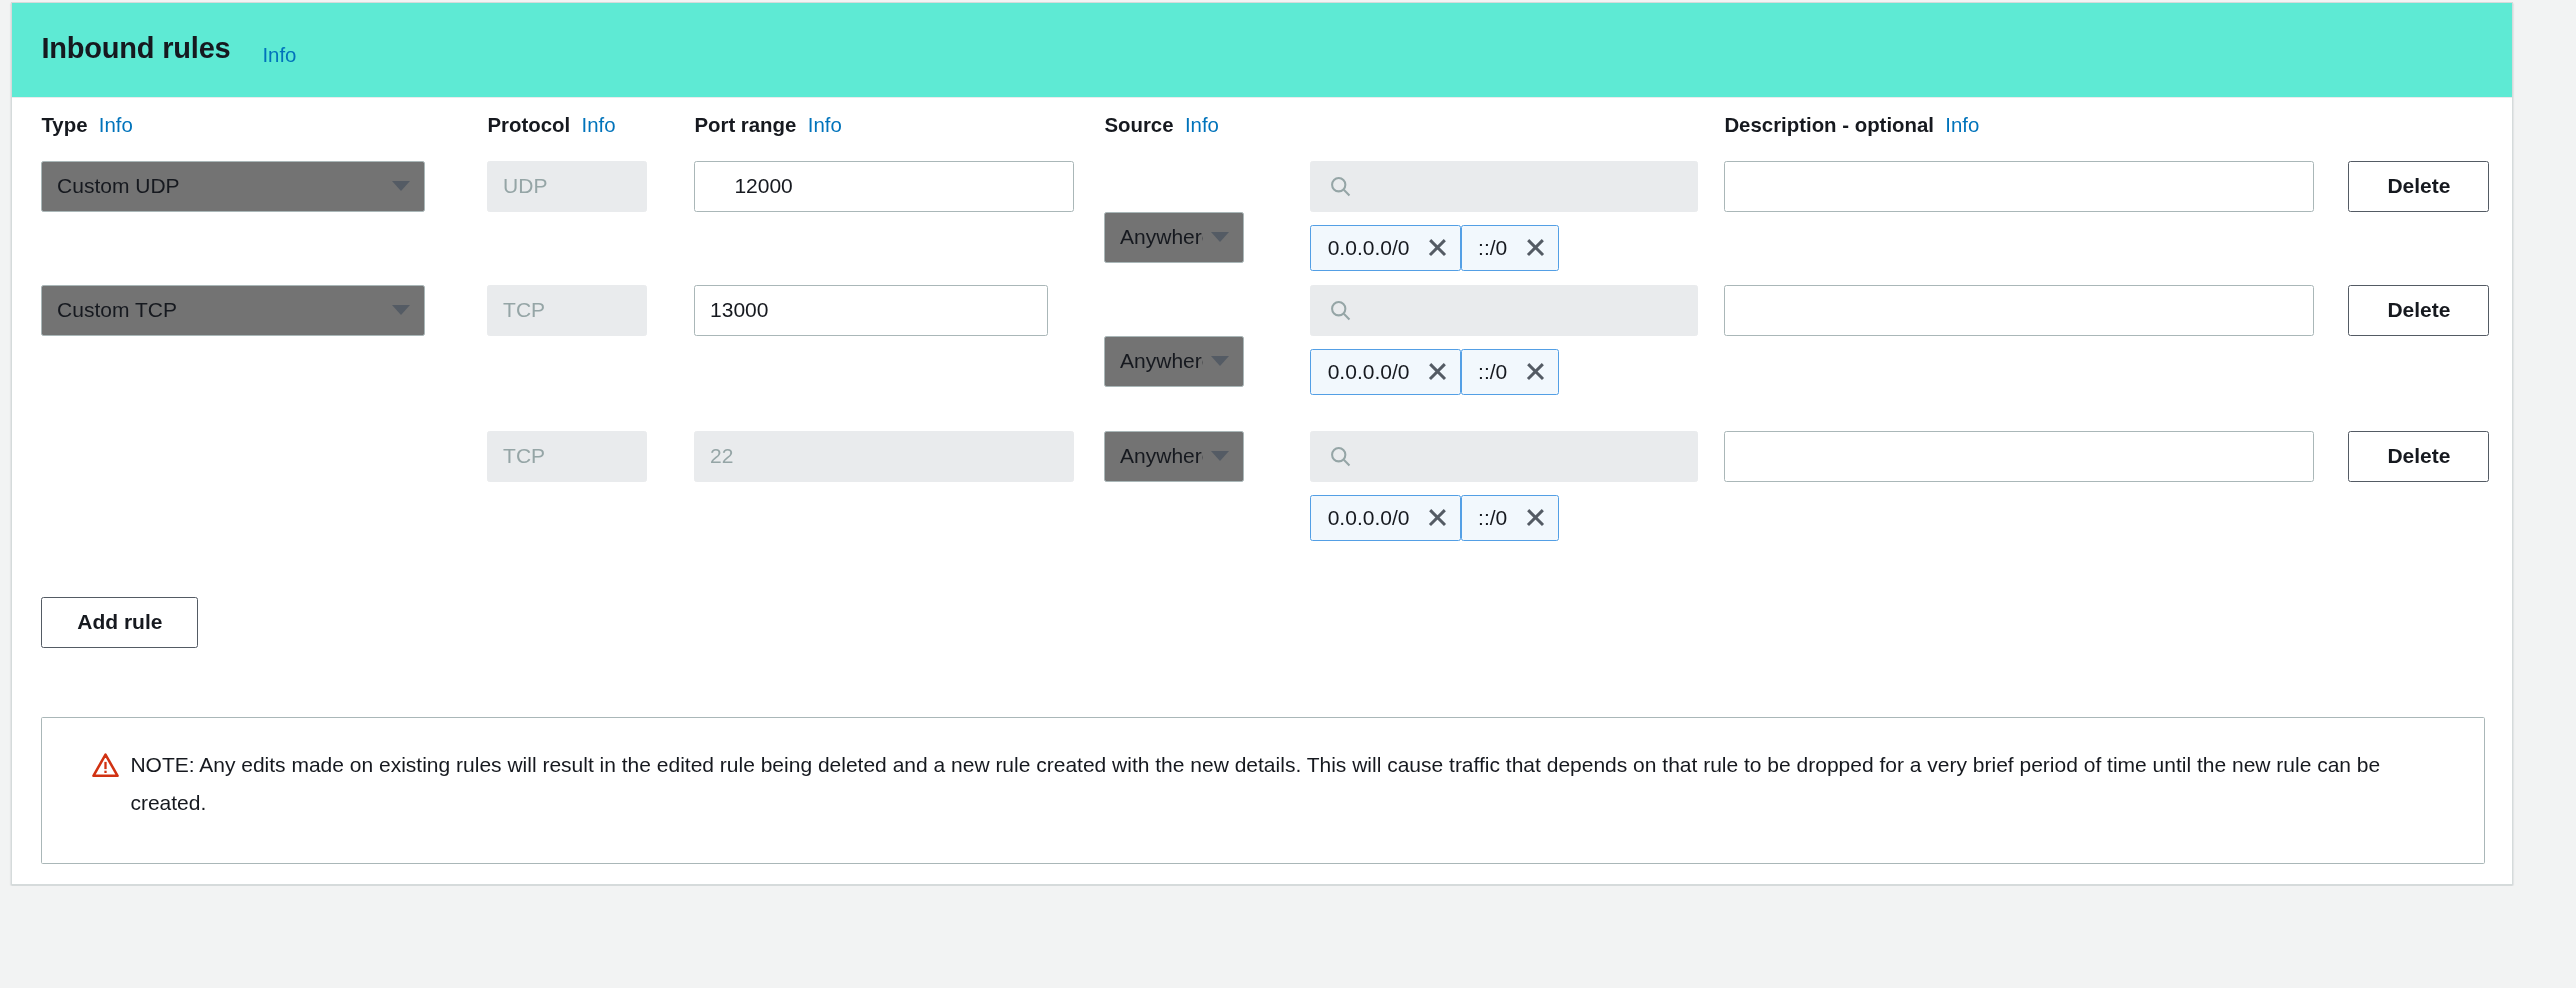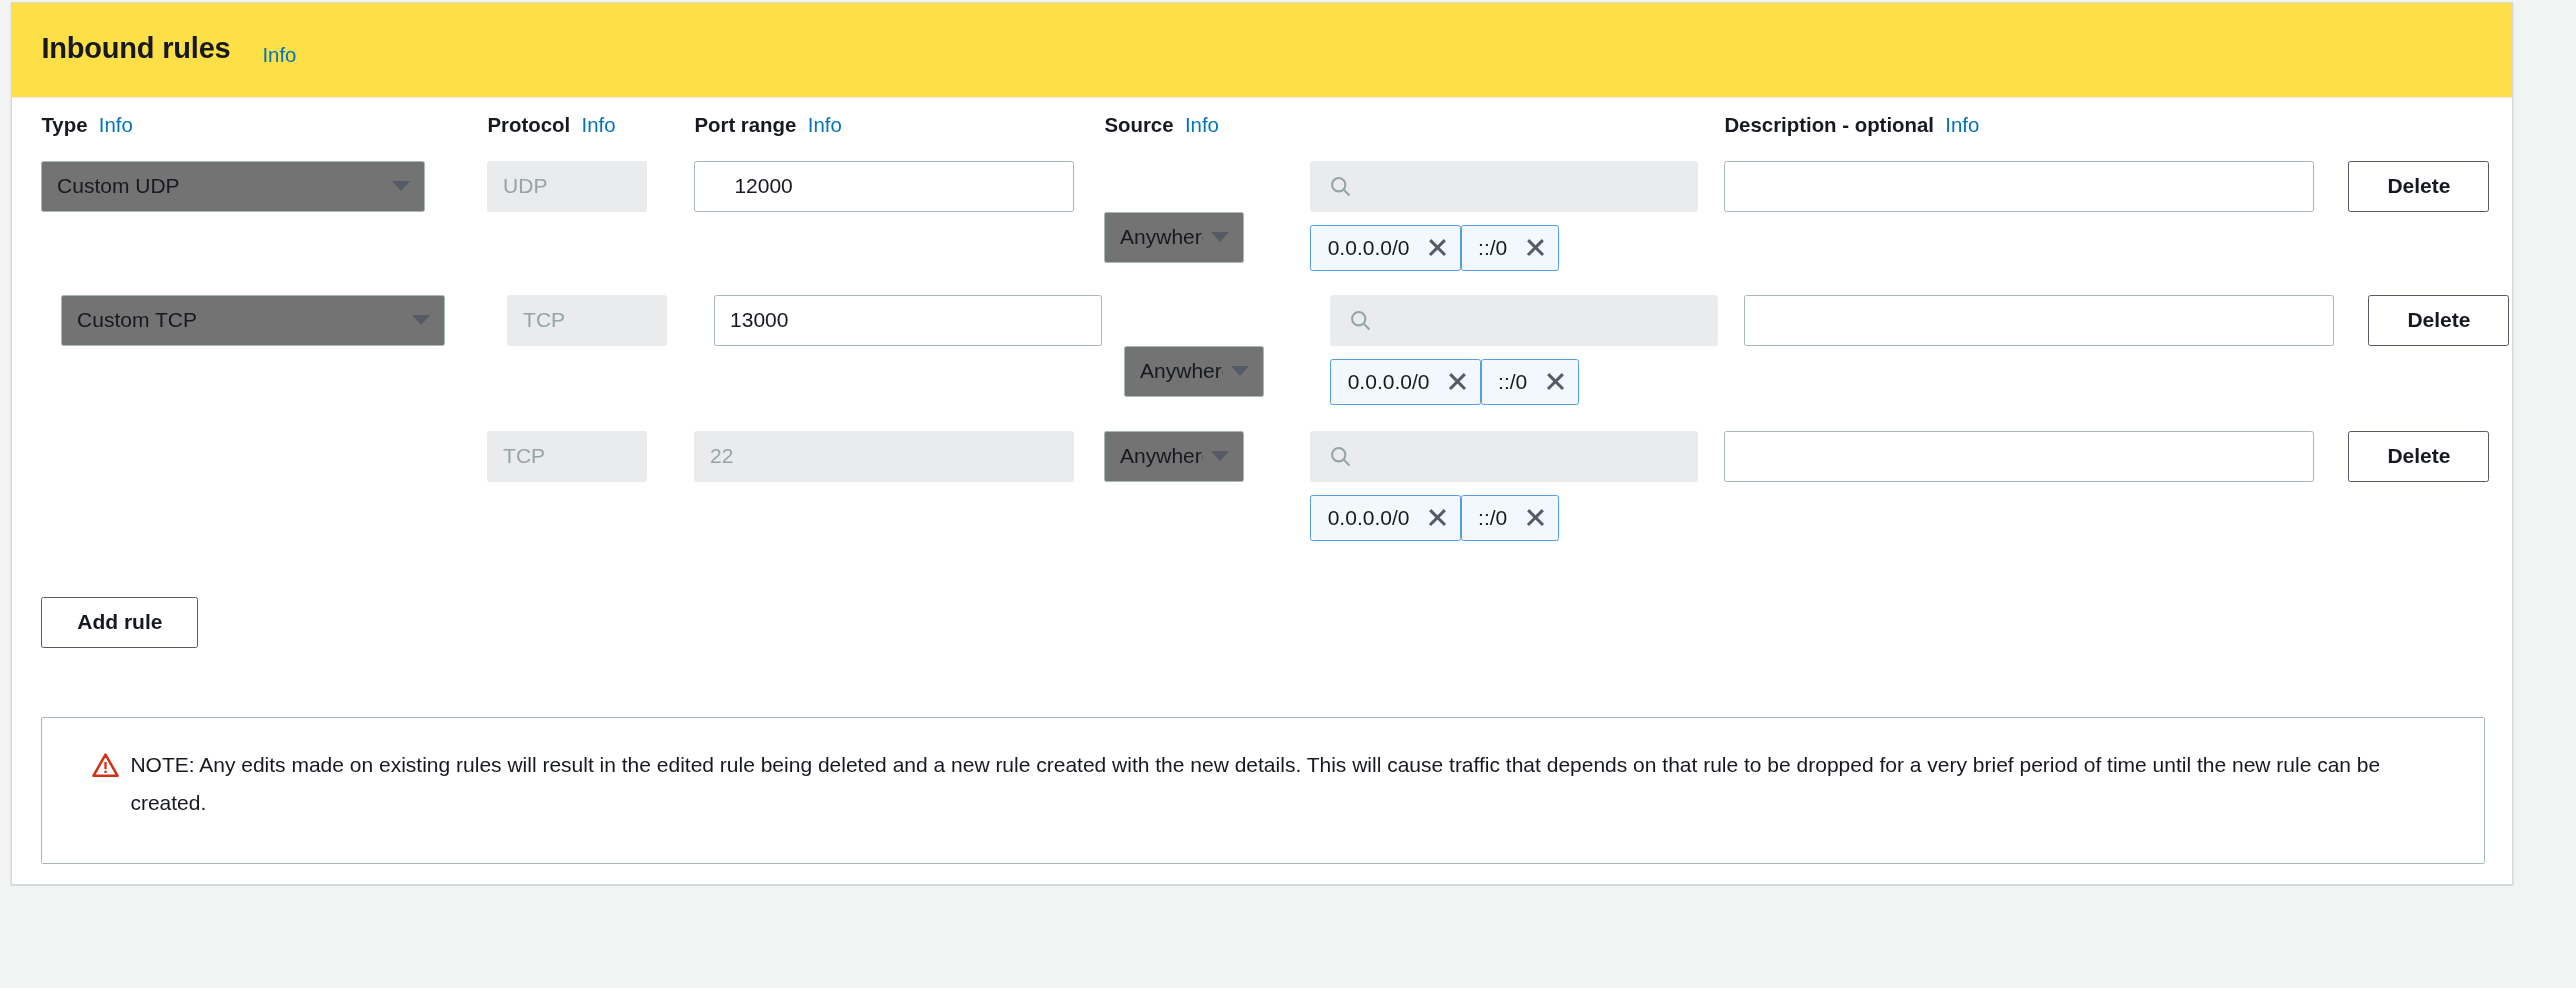--- a/index.html
+++ b/index.html
@@ -18,21 +18,21 @@
     width: 2502px; height: 883px;
     background: #ffffff;
     border: 0.8px solid #d5dbdb;
     box-shadow: 0 0.8px 1.6px rgba(0,28,36,.25);
   }
 
   
   .card-header {
     position: absolute; left: 0; top: 0;
     width: 100%; height: 95px;
-    background: #fde047;
+    background: #5eead4;
     border-bottom: 0.8px solid #e9ebed;
   }
   .card-title {
     position: absolute; left: 29px; top: 29px;
     font-size: 29px; font-weight: bold;
     color: #16191f; letter-spacing: -0.2px;
   }
   .title-info {
     position: absolute; left: 250px; top: 41px;
     font-size: 20.4px; color: #0073bb;
@@ -237,29 +237,29 @@
         </div>
       </div>
       <div class="field inp" style="left:1712px; top:0; width:590px;">
         <span></span>
       </div>
       <div class="field btn" style="left:2336px; top:0; width:141px;">
         <span>Delete</span>
       </div>
     </div>
 
-    <div class="rule-row" style="top:292px;margin-left:20px;">
+    <div class="rule-row" style="top:282px;">
       <div class="field sel" style="left:29px; top:0; width:384px;">
         <span class="sel-label">Custom TCP</span>
         <span class="caret"></span>
       </div>
       <div class="field inp disabled" style="left:475px; top:0; width:160px;">
         <span>TCP</span>
       </div>
-      <div class="field inp" style="left:682px; top:0; width:388px;">
+      <div class="field inp" style="left:682px; top:0; width:354px;">
         <span>13000</span>
       </div>
       <div class="field sel" style="left:1092px; top:0; width:140px;">
         <span class="sel-label">Anywhere</span>
         <span class="caret"></span>
       </div>
       <div class="field search" style="left:1298px; top:0; width:388px;">
         <svg width="24.5" height="24.5" viewBox="0 0 24 24" fill="none" stroke="#95a5a6" stroke-width="2">
           <circle cx="10.5" cy="10.5" r="6.5"></circle>
             <line x1="15.5" y1="15.5" x2="21" y2="21"></line>

